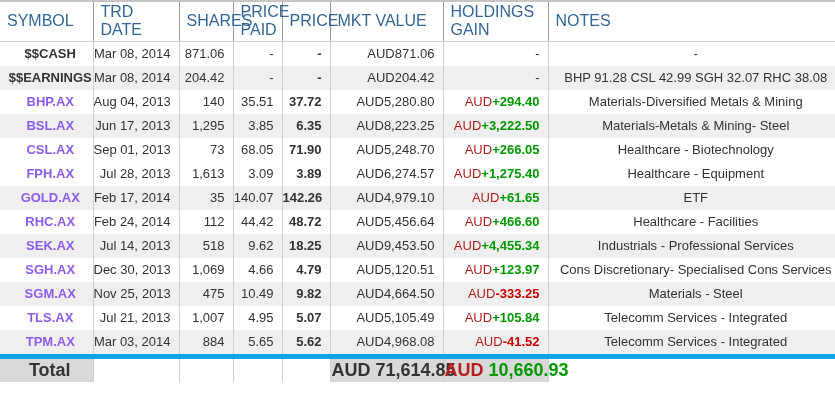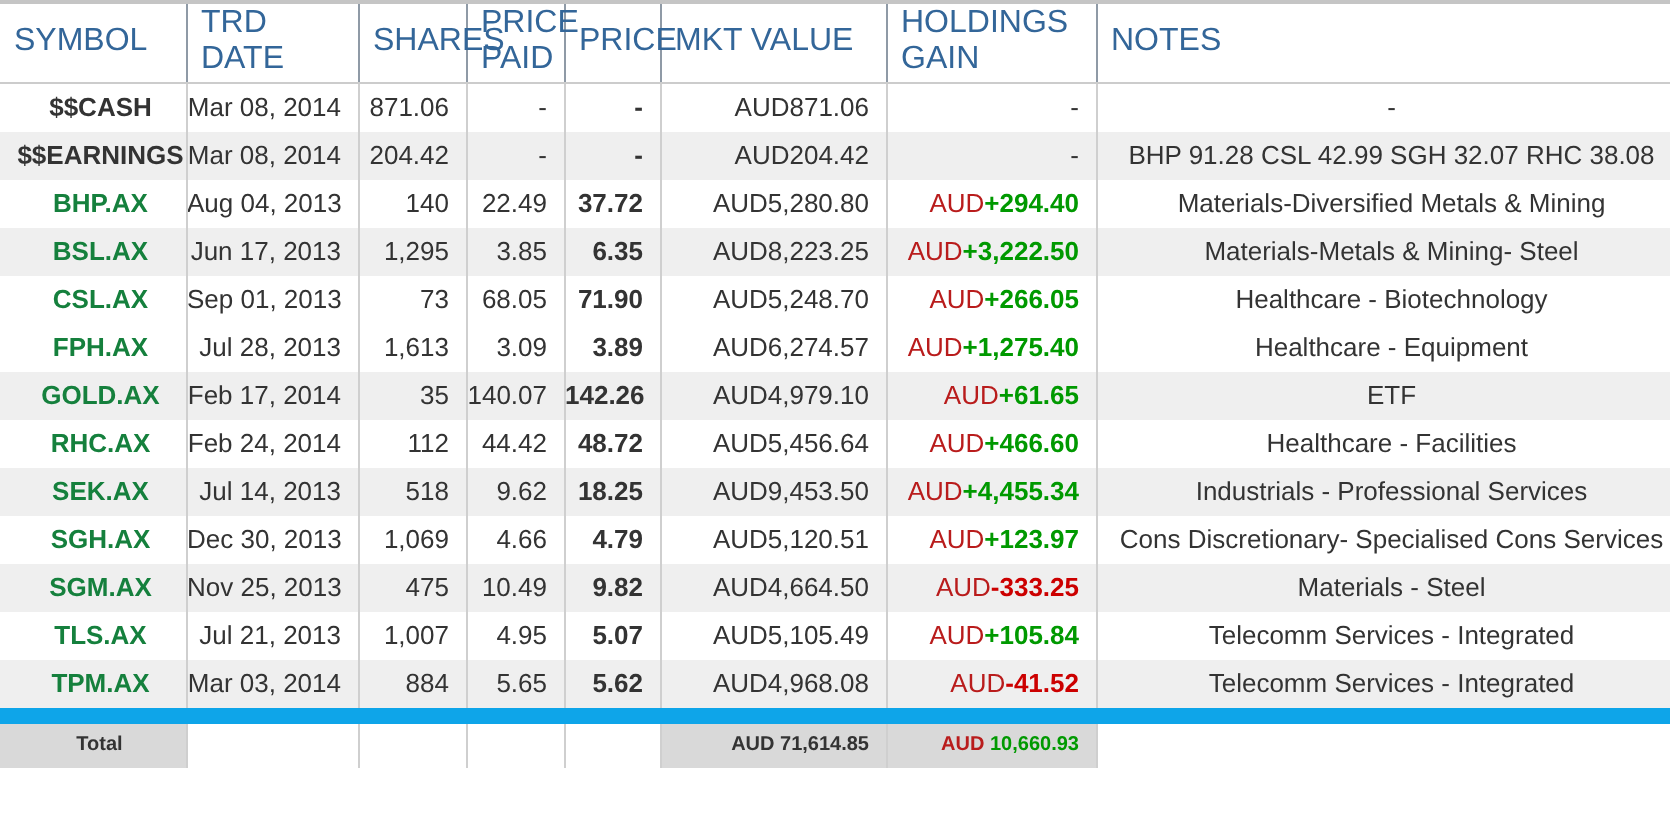--- a/index.html
+++ b/index.html
@@ -20,30 +20,30 @@
   }
   thead th + th{border-left:1px solid #8f9aa6;}
   tbody td{
     height:24px;font-size:13px;color:#333333;vertical-align:middle;
     padding:0;white-space:nowrap;overflow:hidden;background:#ffffff;
   }
   tbody td + td{border-left:1px solid #cfcfcf;}
   tbody tr.alt td{background:#efefef;}
   .cell-left{text-align:center;padding-left:8px;}
   .cell-right{text-align:right;padding-right:8px;}
-  .sym{font-weight:bold;color:#15803d;}
+  .sym{font-weight:bold;color:#8b5cf6;}
   .sym.cash{color:#333333;}
   .price-bold{font-weight:bold;}
   .gain-prefix{color:#b91c1c;font-weight:normal;}
   .gain-value{font-weight:bold;}
   .gain-value.pos{color:#009900;}
   .gain-value.neg{color:#cc0000;}
   .gain-value.flat{color:#333333;font-weight:normal;}
   tr.total-row td{
-    height:20px;border-top:8px solid #0ea5e9;font-size:10px;font-weight:bold;color:#333333;
+    height:20px;border-top:5px solid #0ea5e9;font-size:18px;font-weight:bold;color:#333333;
     background:#ffffff;white-space:nowrap;
   }
   tr.total-row td + td{border-left:1px solid #cfcfcf;}
   tr.total-row td.shaded{background:#d9d9d9;}
   tr.total-row .gain-prefix{font-weight:bold;}
   tr.total-row .gain-value.pos{color:#009900;}
 </style>
 </head>
 <body>
 
@@ -88,21 +88,21 @@
     <td class="cell-right">-</td>
     <td class="cell-right price-bold">-</td>
     <td class="cell-right">AUD204.42</td>
     <td class="cell-right"><span class="gain-prefix"></span><span class="gain-value flat">-</span></td>
     <td class="cell-left">BHP 91.28 CSL 42.99 SGH 32.07 RHC 38.08</td>
   </tr>
       <tr>
     <td class="cell-left"><span class="sym stock">BHP.AX</span></td>
     <td class="cell-right">Aug 04, 2013</td>
     <td class="cell-right">140</td>
-    <td class="cell-right">22.49</td>
+    <td class="cell-right">35.51</td>
     <td class="cell-right price-bold">37.72</td>
     <td class="cell-right">AUD5,280.80</td>
     <td class="cell-right"><span class="gain-prefix">AUD</span><span class="gain-value pos">+294.40</span></td>
     <td class="cell-left">Materials-Diversified Metals &amp; Mining</td>
   </tr>
       <tr class="alt">
     <td class="cell-left"><span class="sym stock">BSL.AX</span></td>
     <td class="cell-right">Jun 17, 2013</td>
     <td class="cell-right">1,295</td>
     <td class="cell-right">3.85</td>

